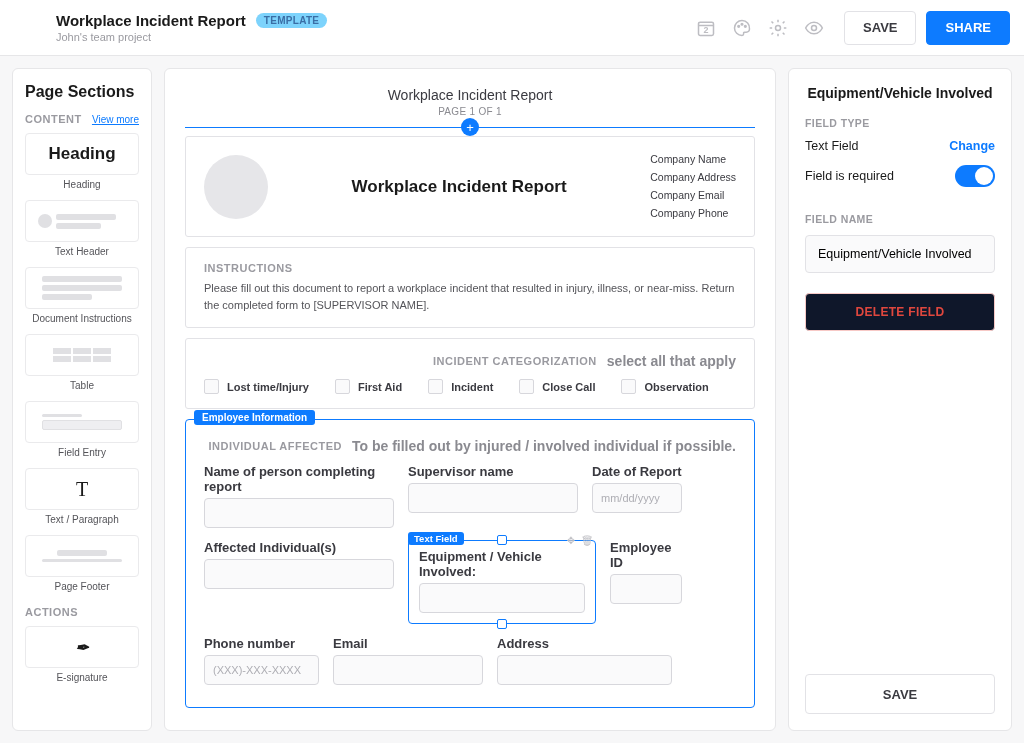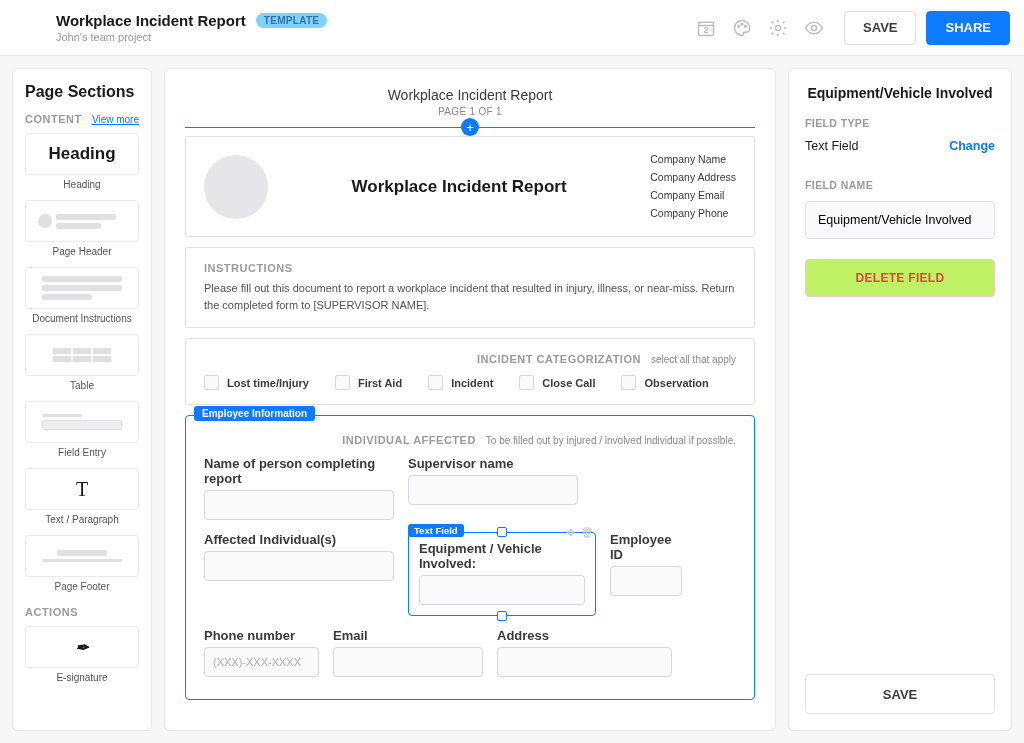--- a/index.html
+++ b/index.html
@@ -48,21 +48,21 @@
 .add-btn { position: absolute; left: 50%; top: -9px; transform: translateX(-50%); width: 18px; height: 18px; border-radius: 50%; background: #0d7bff; color: #fff; display: flex; align-items: center; justify-content: center; font-size: 13px; cursor: pointer; }
 
 .block { border: 1px solid #e2e2e6; border-radius: 3px; margin-bottom: 10px; padding: 14px 18px; }
 .header-block{display:flex;align-items:center;gap:24px;}
 .logo-circle{width:64px;height:64px;border-radius:50%;background:#e6e6e9;flex-shrink:0;}
 .header-title{font-size:17px;font-weight:700;flex:1;text-align:center;}
 .company-lines{font-size:10.5px;color:#3a3a40;line-height:1.7;}
 
 .block-label { font-size: 11px; color: #9a9aa0; letter-spacing: 0.5px; font-weight: 600; margin-bottom: 6px; }
 .block-text { font-size: 11px; color: #545459; line-height: 1.5; }
-.block-hint { font-size: 10px; color: #8a8a90; }
+.block-hint { font-size: 14px; color: #8a8a90; font-weight: bold; }
 .label-row{display:flex;align-items:center;gap:10px;margin-bottom:10px;justify-content:flex-end;}
 
 .checkbox-row { display: flex; gap: 26px; flex-wrap: wrap; }
 .chk { display: flex; align-items: center; gap: 8px; font-size: 11px; font-weight: 700; color: #3a3a40; }
 .chk-box { width: 15px; height: 15px; border: 1px solid #d7d7dc; border-radius: 2px; background:#fafafb;}
 
 .section-outer { border: 1.5px solid #0d7bff; border-radius: 4px; padding: 0; position: relative; margin-top: 8px;}
 .section-tag { position: absolute; top: -10px; left: 8px; background: #0d7bff; color: #fff; font-size: 10px; font-weight: 600; padding: 2px 8px; border-radius: 3px; }
 .section-inner { padding: 18px 18px 10px; }
 .field-grid { margin-top: 10px; }
@@ -82,21 +82,21 @@
 
 
 .sidebar-right { width: 224px; background: #fff; border: 1px solid #e6e6e8; border-radius: 6px; padding: 16px 16px; display: flex; flex-direction: column; }
 .sidebar-right h3 { font-size: 14px; font-weight: 700; text-align: center; margin-bottom: 16px; }
 .field-section-label { font-size: 10.5px; color: #9a9aa0; letter-spacing: 0.4px; font-weight: 600; margin-bottom: 10px; }
 .prop-row { display: flex; justify-content: space-between; align-items: center; font-size: 12.5px; margin-bottom: 12px;}
 .link { color: #0d7bff; font-weight: 600; cursor: pointer; }
 .toggle { width: 40px; height: 22px; background: #0d7bff; border-radius: 11px; position: relative; cursor:pointer;}
 .toggle-knob { position: absolute; right: 2px; top: 2px; width: 18px; height: 18px; background: #fff; border-radius: 50%; }
 .name-input { width: 100%; height: 38px; border: 1px solid #e2e2e6; border-radius: 4px; background: #fafafb; padding: 0 12px; font-size: 12.5px; }
-.delete-btn { margin-top: 20px; height: 38px; border: 1px solid #f7c9c6; background: #bef264; color: #e0473e; font-weight: 700; border-radius: 4px; display: flex; align-items: center; justify-content: center; font-size: 12px; letter-spacing: 0.3px; cursor:pointer;}
+.delete-btn { margin-top: 20px; height: 38px; border: 1px solid #f7c9c6; background: #0f172a; color: #e0473e; font-weight: 700; border-radius: 4px; display: flex; align-items: center; justify-content: center; font-size: 12px; letter-spacing: 0.3px; cursor:pointer;}
 .save-bottom { margin-top: auto; height: 40px; border: 1px solid #e2e2e6; background: #fff; color: #3a3a40; font-weight: 700; border-radius: 4px; display: flex; align-items: center; justify-content: center; font-size: 13px; cursor:pointer;}
 </style>
 </head>
 <body>
 
 <div class="topbar">
   <div class="topbar-left">
     <div class="topbar-title-row">
       <div class="topbar-title">Workplace Incident Report</div>
       <div class="template-badge">TEMPLATE</div>
@@ -154,21 +154,21 @@
 
     <div class="component-card">
       <div class="skeleton-row">
           <div class="sk-circle"></div>
           <div class="sk-lines">
             <div class="sk-line" style="width:60px"></div>
             <div class="sk-line" style="width:45px"></div>
           </div>
         </div>
     </div>
-    <div class="component-label">Page Header</div>
+    <div class="component-label">Text Header</div>
 
     <div class="component-card">
       <div class="sk-lines" style="width:80px">
           <div class="sk-line"></div>
           <div class="sk-line"></div>
           <div class="sk-line" style="width:50px"></div>
         </div>
     </div>
     <div class="component-label">Document Instructions</div>
 
@@ -280,20 +280,24 @@
 
         <div class="field-grid">
           <div class="frow">
             <div class="fcol" style="width:190px">
               <span class="flabel">Name of person completing report</span>
               <input class="finput" style="">
             </div>
             <div class="fcol" style="width:170px">
               <span class="flabel">Supervisor name</span>
               <input class="finput" style="">
+            </div>
+            <div class="fcol" style="width:90px">
+              <span class="flabel">Date of Report</span>
+              <input class="finput" placeholder="mm/dd/yyyy" style="">
             </div>
           </div>
 
           <div class="frow" style="align-items:flex-start">
             <div class="fcol" style="width:190px">
               <span class="flabel">Affected Individual(s)</span>
               <input class="finput" style="">
             </div>
             <div class="selected-field" style="width:188px">
               <div class="sel-tag">Text Field</div>
@@ -333,20 +337,26 @@
     </div>
   </div>
 
   <div class="sidebar-right">
     <h3>Equipment/Vehicle Involved</h3>
     <div class="field-section-label">FIELD TYPE</div>
     <div class="prop-row">
       <span>Text Field</span>
       <span class="link">Change</span>
     </div>
+    <div class="prop-row">
+      <span>Field is required</span>
+      <div class="toggle">
+          <div class="toggle-knob"></div>
+        </div>
+    </div>
     <div style="height:14px"></div>
     <div class="field-section-label">FIELD NAME</div>
     <input class="name-input" value="Equipment/Vehicle Involved" style="">
     <div class="delete-btn">DELETE FIELD</div>
     <div class="save-bottom">SAVE</div>
   </div>
 
 </div>
 
 </body></html>

